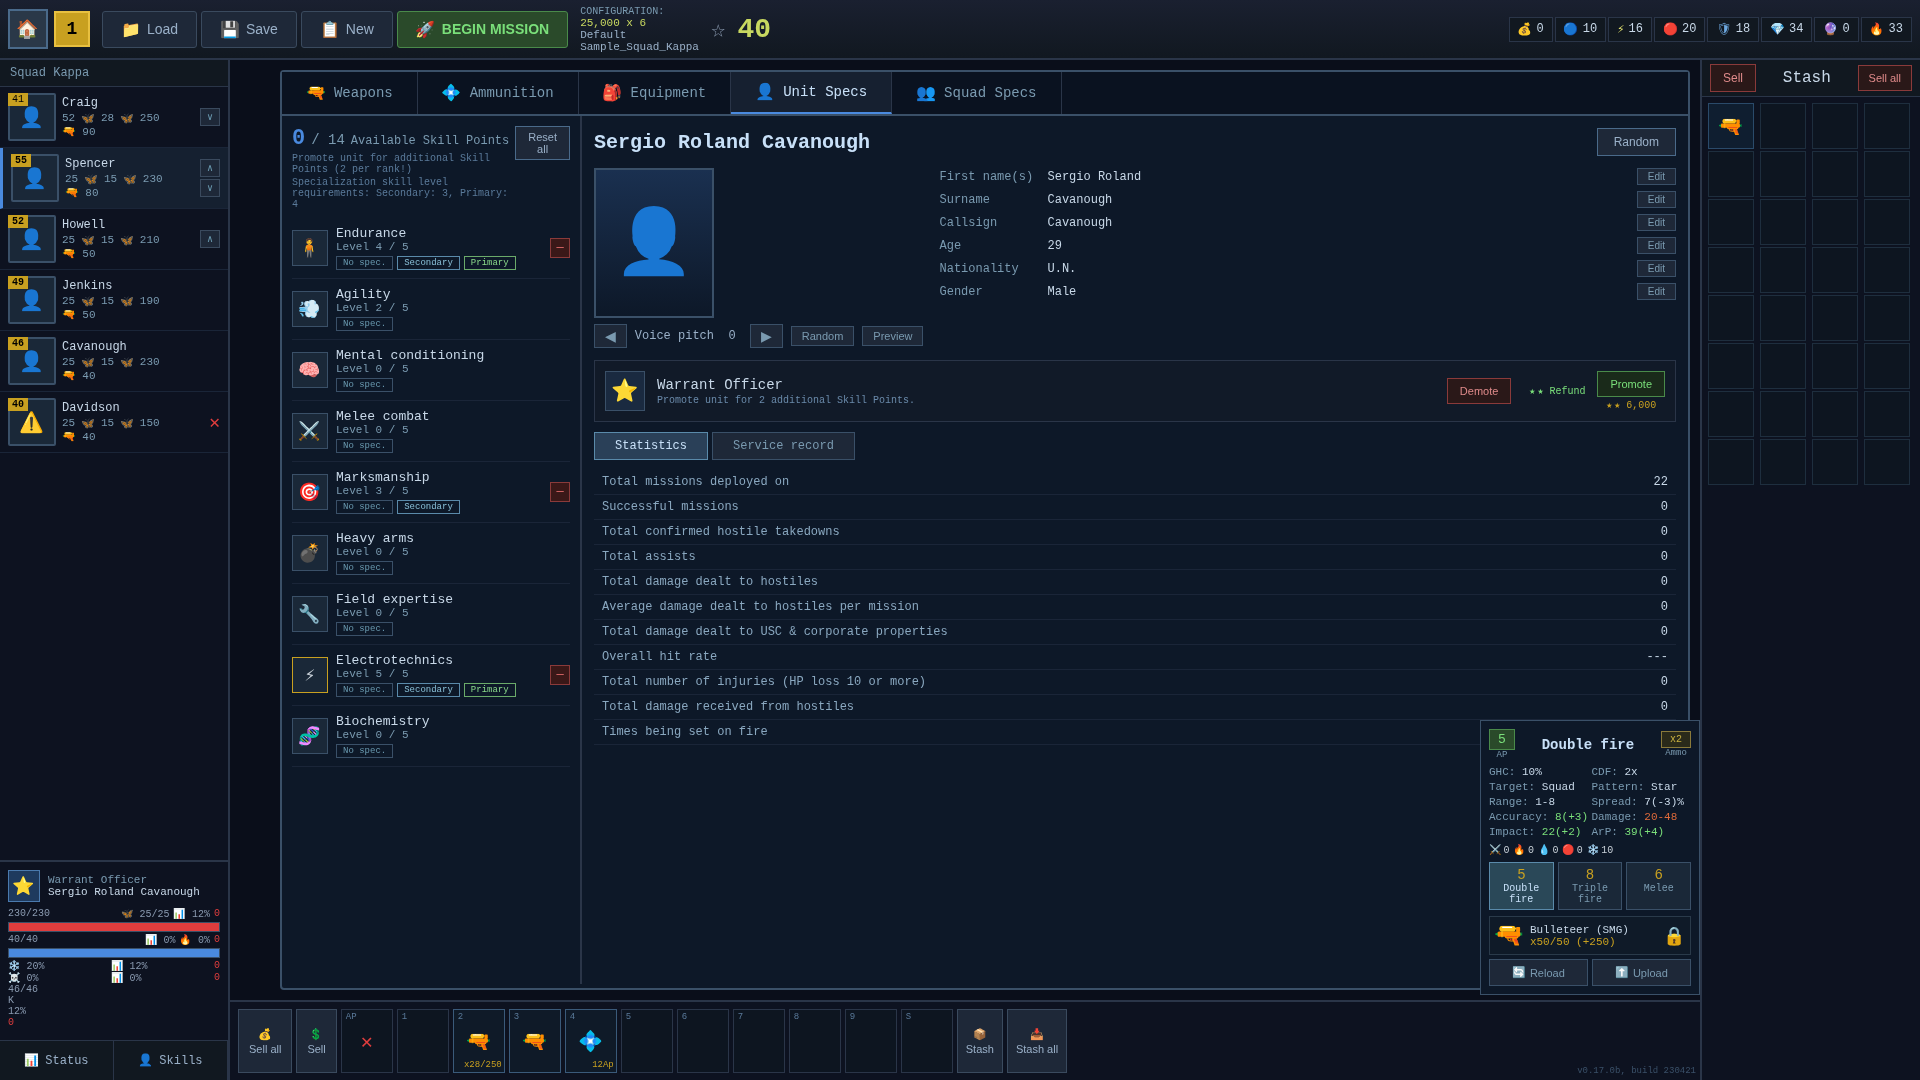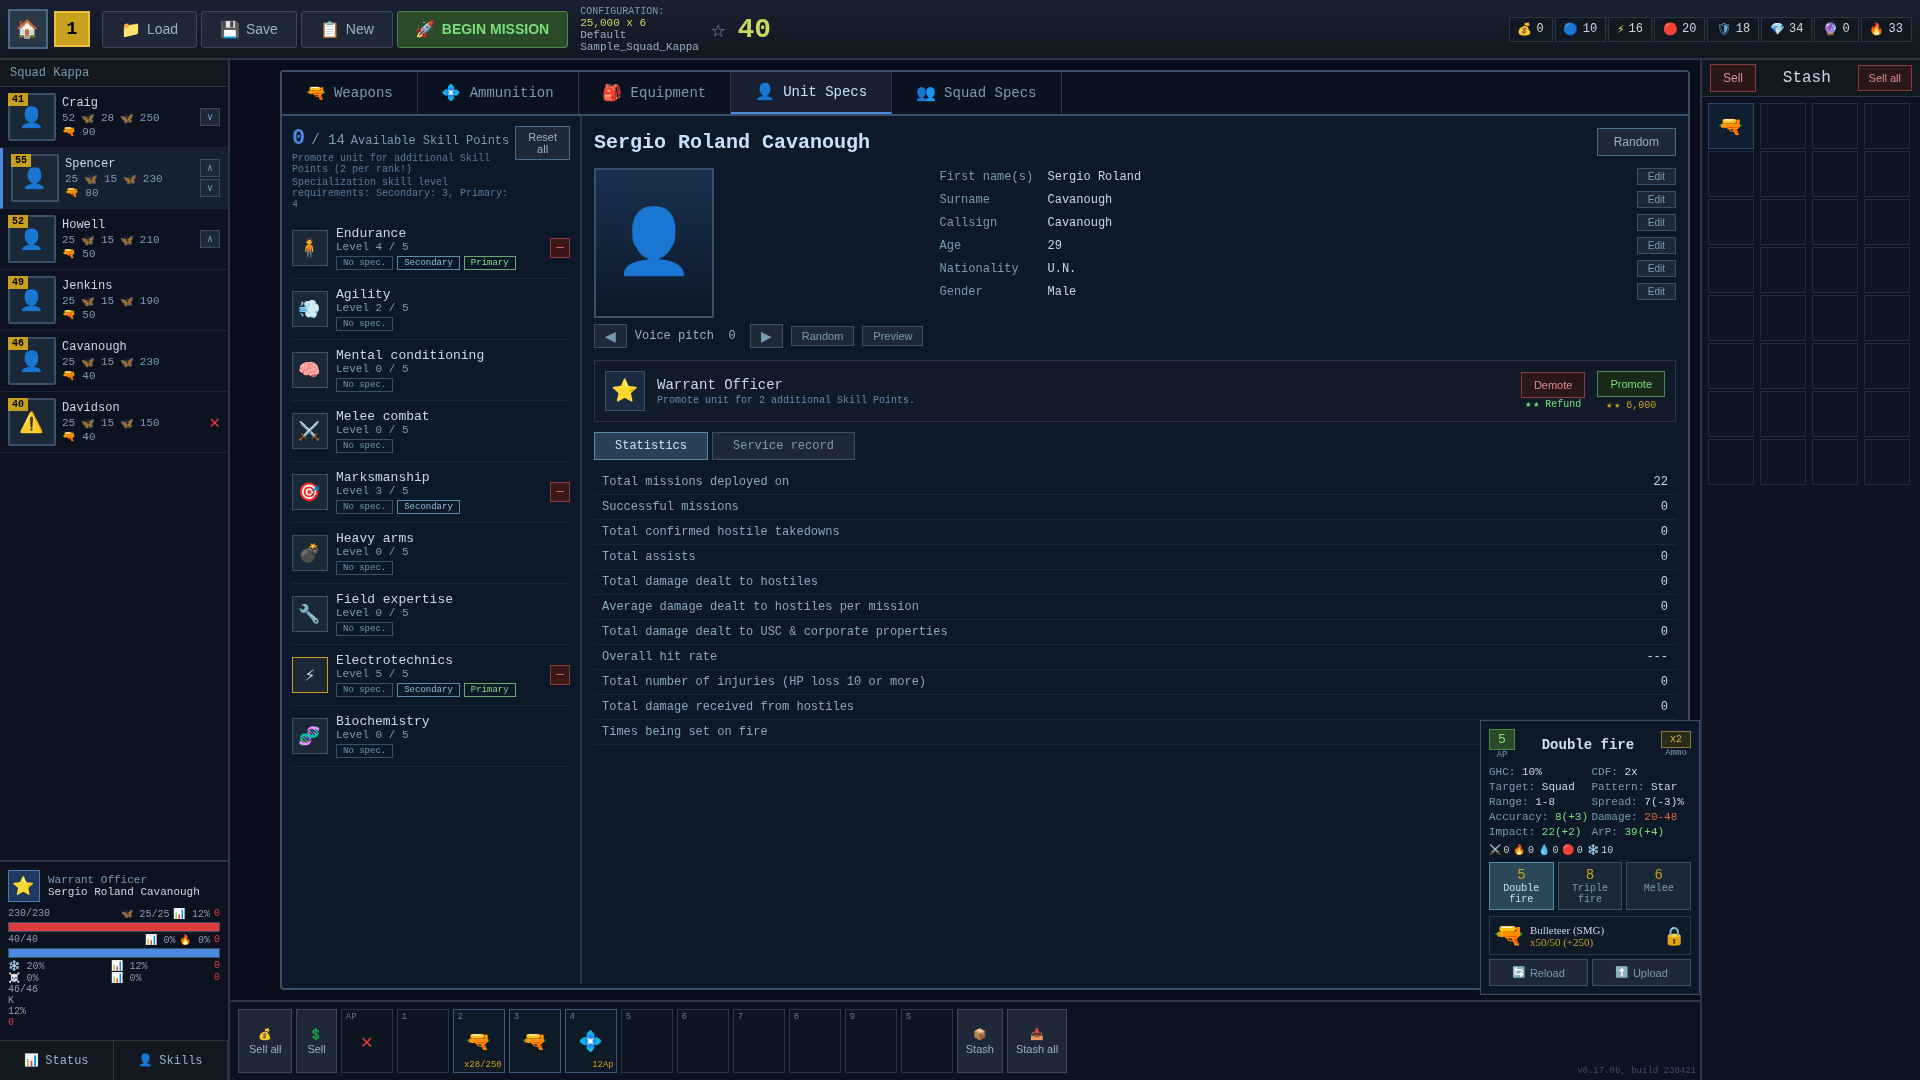--- a/index.html
+++ b/index.html
@@ -656,21 +656,21 @@
     
     .wc-ammo-row {
       display: flex;
       align-items: center;
       gap: 6px;
       padding: 4px;
       background: #0f1a28;
       border: 1px solid #2a3a4a;
     }
     .wc-ammo-icon { font-size: 24px; color: #6a8aaa; }
-    .wc-ammo-info { font-size: 11px; font-family: Liberation Serif, serif; }
+    .wc-ammo-info { font-size: 11px; }
     .wc-ammo-name { color: #c8d8e8; }
     .wc-ammo-count { color: #c8a020; }
 
     
     .wc-actions {
       display: flex;
       gap: 4px;
       margin-top: 4px;
     }
     .wc-action-btn {
@@ -782,21 +782,21 @@
 
 <div id="squad-panel">
   <div class="squad-header">
     <span>Squad Kappa</span>
   </div>
 
   <div class="squad-member">
     <div style="position:relative;display:flex;align-items:center;gap:6px;width:100%;">
       <div style="position:relative;">
         <div class="squad-avatar">👤</div>
-        <div style="position:absolute;top:0;left:0;background:#c8a020;color:#000;font-size:10px;font-weight:bold;padding:1px 4px;">41</div>
+        <div style="position:absolute;top:0;left:0;background:#c8a020;color:#000;font-size:10px;font-weight:normal;padding:1px 4px;">41</div>
       </div>
       <div class="squad-info">
         <div class="squad-name">Craig</div>
         <div class="squad-stats">
           <span>52</span>
             <span>🦋</span>
             <span>28</span>
             <span>🦋</span>
             <span>250</span>
         </div>
@@ -1175,21 +1175,21 @@
           </div>
         </div>
       </div>
 
       <div class="rank-section">
         <div class="rank-icon">⭐</div>
         <div class="rank-info">
           <div class="rank-title">Warrant Officer</div>
           <div class="rank-note">Promote unit for 2 additional Skill Points.</div>
         </div>
-        <div style="display:flex;flex-direction:column;align-items:center;gap:0;">
+        <div style="display:flex;align-items:center;gap:18px;">
           <button class="demote-btn">Demote</button>
           <div class="refund">
             <span>★</span>
             <span>★ Refund</span>
           </div>
         </div>
         <div style="display:flex;flex-direction:column;align-items:center;gap:2px;">
           <button class="promote-btn">Promote</button>
           <div class="promote-cost">
             <span>★</span>

